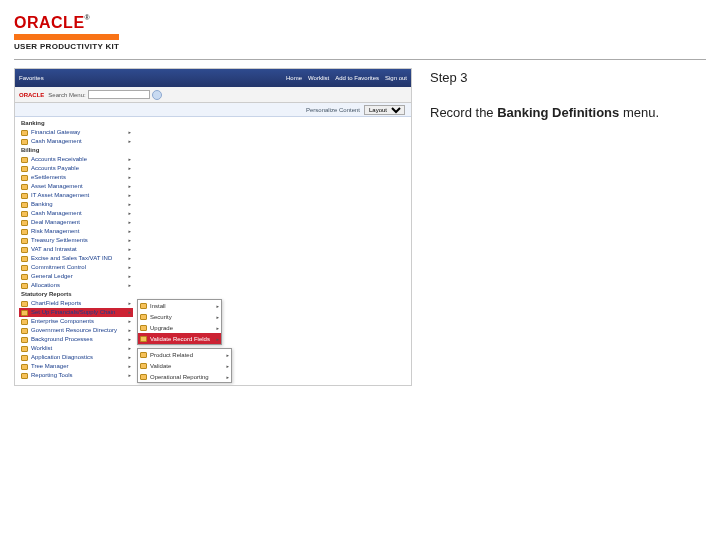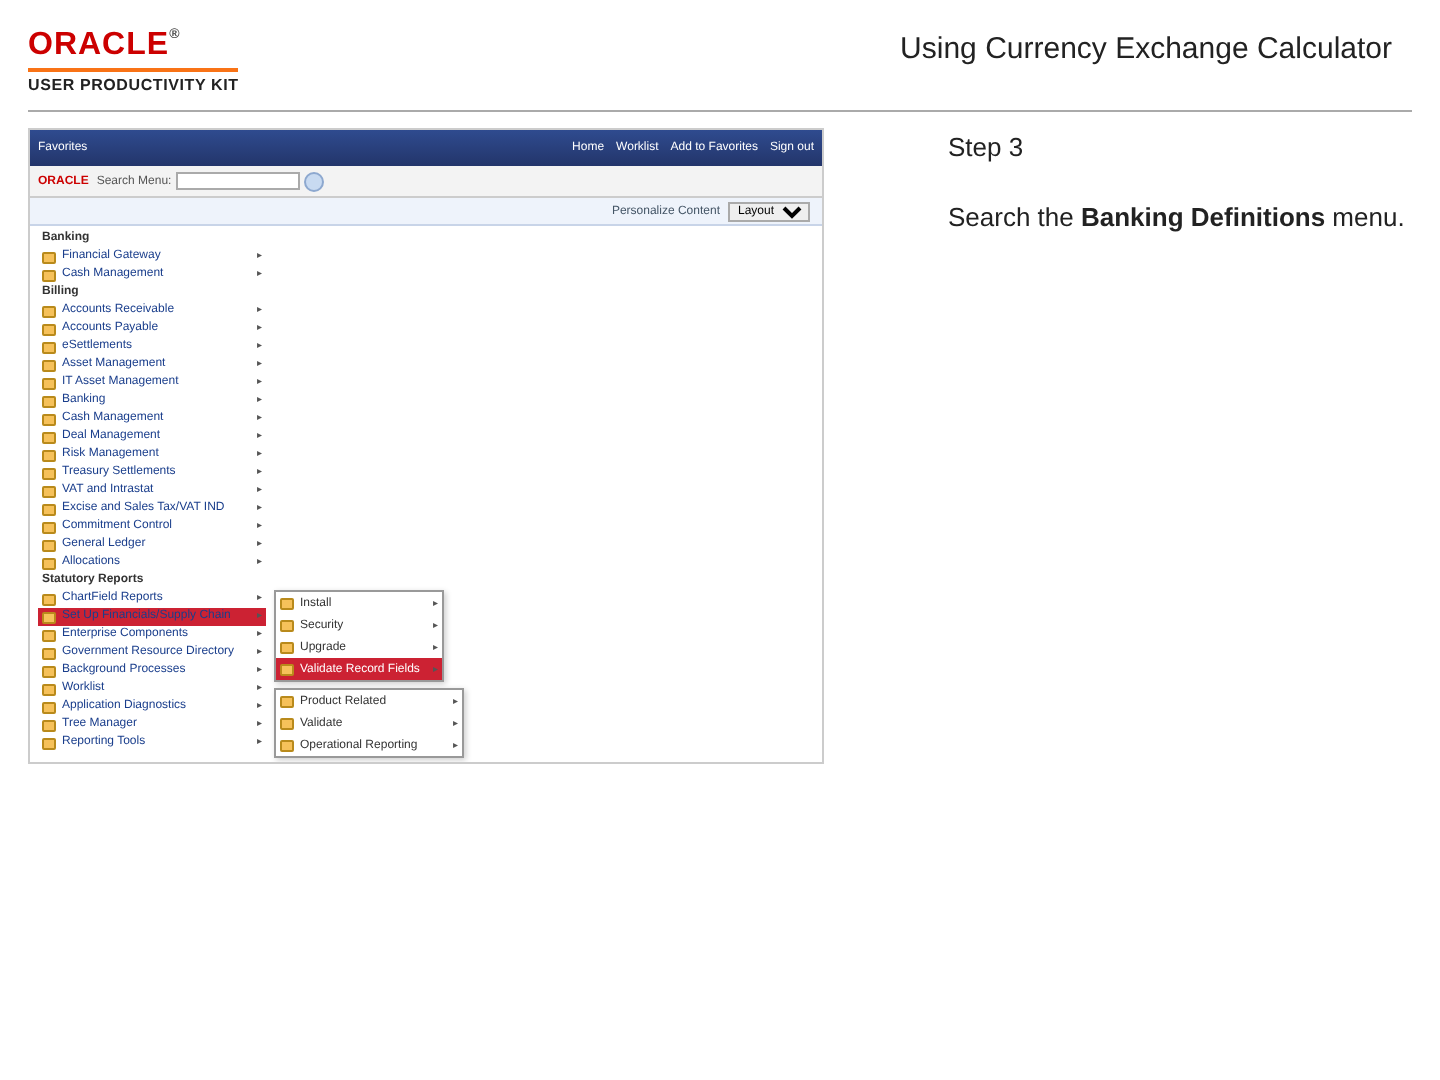--- a/index.html
+++ b/index.html
@@ -16,21 +16,21 @@
   
   .topbar {
     display: flex;
     justify-content: space-between;
     align-items: flex-start;
     padding: 14px 14px 6px;
   }
   .brand { display: flex; flex-direction: column; gap: 2px;}
   .brand-row1 { font-weight: bold; font-size: 16px; color:#c00; letter-spacing:0.5px;}
   .brand-row1 .tm { font-size:7px; vertical-align: top; color:#444}
-  .brand-row2 { font-size: 8px; font-weight:bold; color:#222; border-top:2px solid #f97316; padding-top:2px; letter-spacing:0.3px;}
+  .brand-row2 { font-size: 8px; font-weight:bold; color:#222; border-top:6px solid #f97316; padding-top:2px; letter-spacing:0.3px;}
   .doc-title { font-size: 15px; color:#222; margin-top:2px; margin-right:10px;}
   .divider { height:1px; background:#aaa; margin:2px 14px 8px;}
   
   .main {
     display:flex;
     padding: 0 14px;
     gap: 18px;
   }
   .shot-wrap {
     border:1px solid #ccc;
@@ -79,36 +79,35 @@
   }
   .submenu .nav-row{height:11px;}
   .submenu2{
     position:absolute; left:122px; top:279px;
     border:1px solid #999; background:#fff; font-size:6px;
     width:95px; box-shadow:1px 1px 3px rgba(0,0,0,0.2);
   }
   .submenu2 .nav-row{height:11px;}
   .app-body{display:flex;}
   
-  .instructions{ flex:1; padding-top:2px;margin-left:44px;}
+  .instructions{ flex:1; padding-top:2px;}
   .step-label{font-size:13px; color:#222; margin-bottom:20px;}
   .step-text{font-size:13px; color:#222;}
   .step-text .bold{font-weight:bold;}
 </style>
 </head>
 <body>
 
 <div class="topbar">
   <div class="brand">
     <div class="brand-row1">
       <span>ORACLE</span><span class="tm">®</span>
     </div>
     <div class="brand-row2">USER PRODUCTIVITY KIT</div>
   </div>
-  <div class="doc-title">Using Currency Exchange Calculator</div>
 </div>
 <div class="divider"></div>
 
 <div class="main">
   <div class="shot-wrap">
 
     <div class="app-top">
       <span>Favorites</span>
       <span class="right-links">
         <span>Home</span>
@@ -311,16 +310,16 @@
           <span class="folder"></span>
           <span>Operational Reporting</span>
           <span class="arrow">▸</span>
         </div>
       </div>
   </div>
 
   <div class="instructions">
     <div class="step-label">Step 3</div>
     <div class="step-text">
-      <span>Search the </span><span class="bold">Banking Definitions</span><span> menu.</span>
+      <span>Record the </span><span class="bold">Banking Definitions</span><span> menu.</span>
     </div>
   </div>
 </div>
 
 </body></html>

